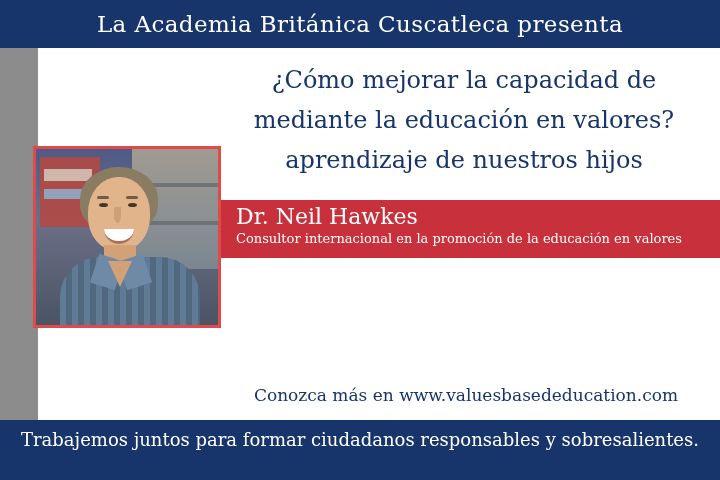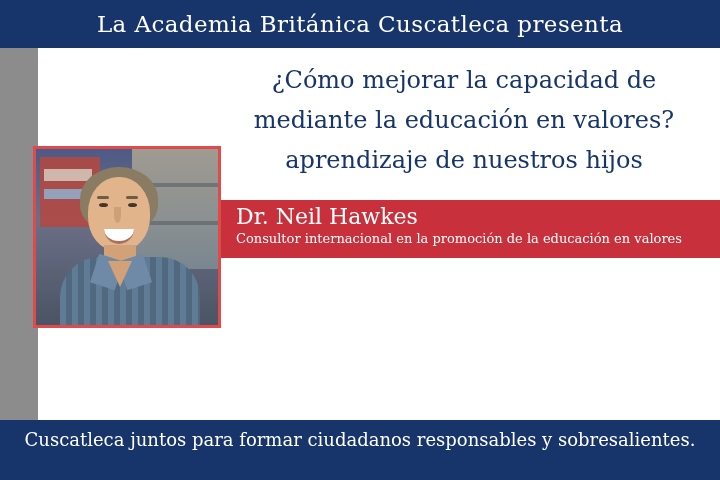--- a/index.html
+++ b/index.html
@@ -249,20 +249,21 @@
     <div>¿Cómo mejorar la capacidad de</div>
     <div>mediante la educación en valores?</div>
     <div>aprendizaje de nuestros hijos</div>
   </div>
 
   <div class="red-band"></div>
   <div class="speaker-name">Dr. Neil Hawkes</div>
   <div class="speaker-role">Consultor internacional en la promoción de la educación en valores</div>
 
 
+  <div class="web-line">Conozca más en www.valuesbasededucation.com</div>
 
   <div class="photo-frame">
     <div class="photo-inner">
       <div class="ph-bg"></div>
       <div class="ph-board"></div>
       <div class="ph-board2"></div>
       <div class="ph-board3"></div>
       <div class="ph-shelf"></div>
       <div class="ph-shelf-line" style="top:34px"></div>
       <div class="ph-shelf-line" style="top:72px"></div>
@@ -276,15 +277,15 @@
       <div class="ph-nose"></div>
       <div class="ph-smile"></div>
       <div class="ph-neck"></div>
       <div class="ph-collar-l"></div>
       <div class="ph-collar-r"></div>
       <div class="ph-vneck"></div>
     </div>
   </div>
 
   <div class="bottom-band"></div>
-  <div class="bottom-band-text">Cuscatleca juntos para formar ciudadanos responsables y sobresalientes.</div>
+  <div class="bottom-band-text">Trabajemos juntos para formar ciudadanos responsables y sobresalientes.</div>
 
 </div>
 
 </body></html>

